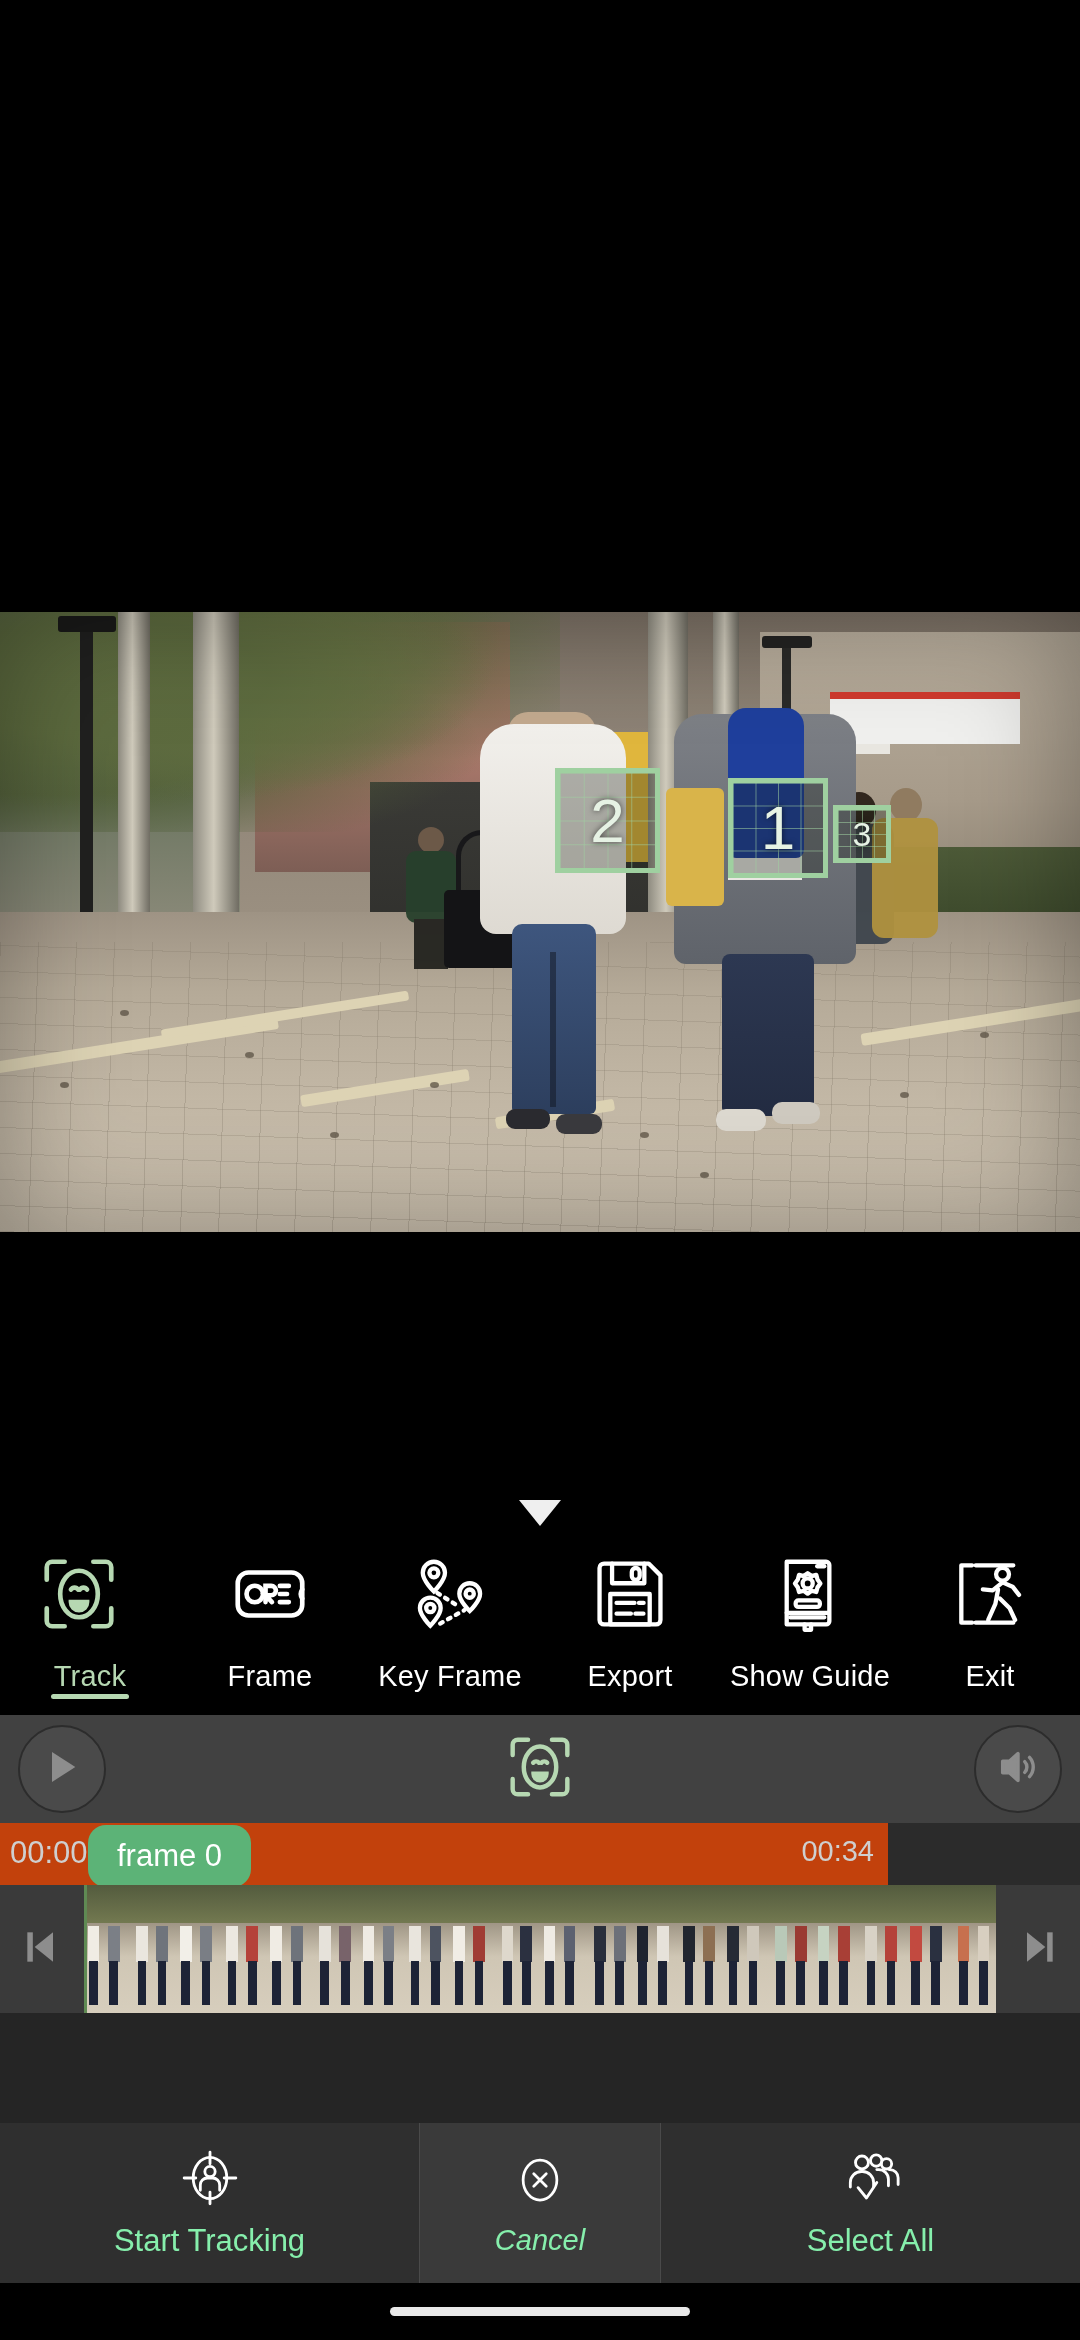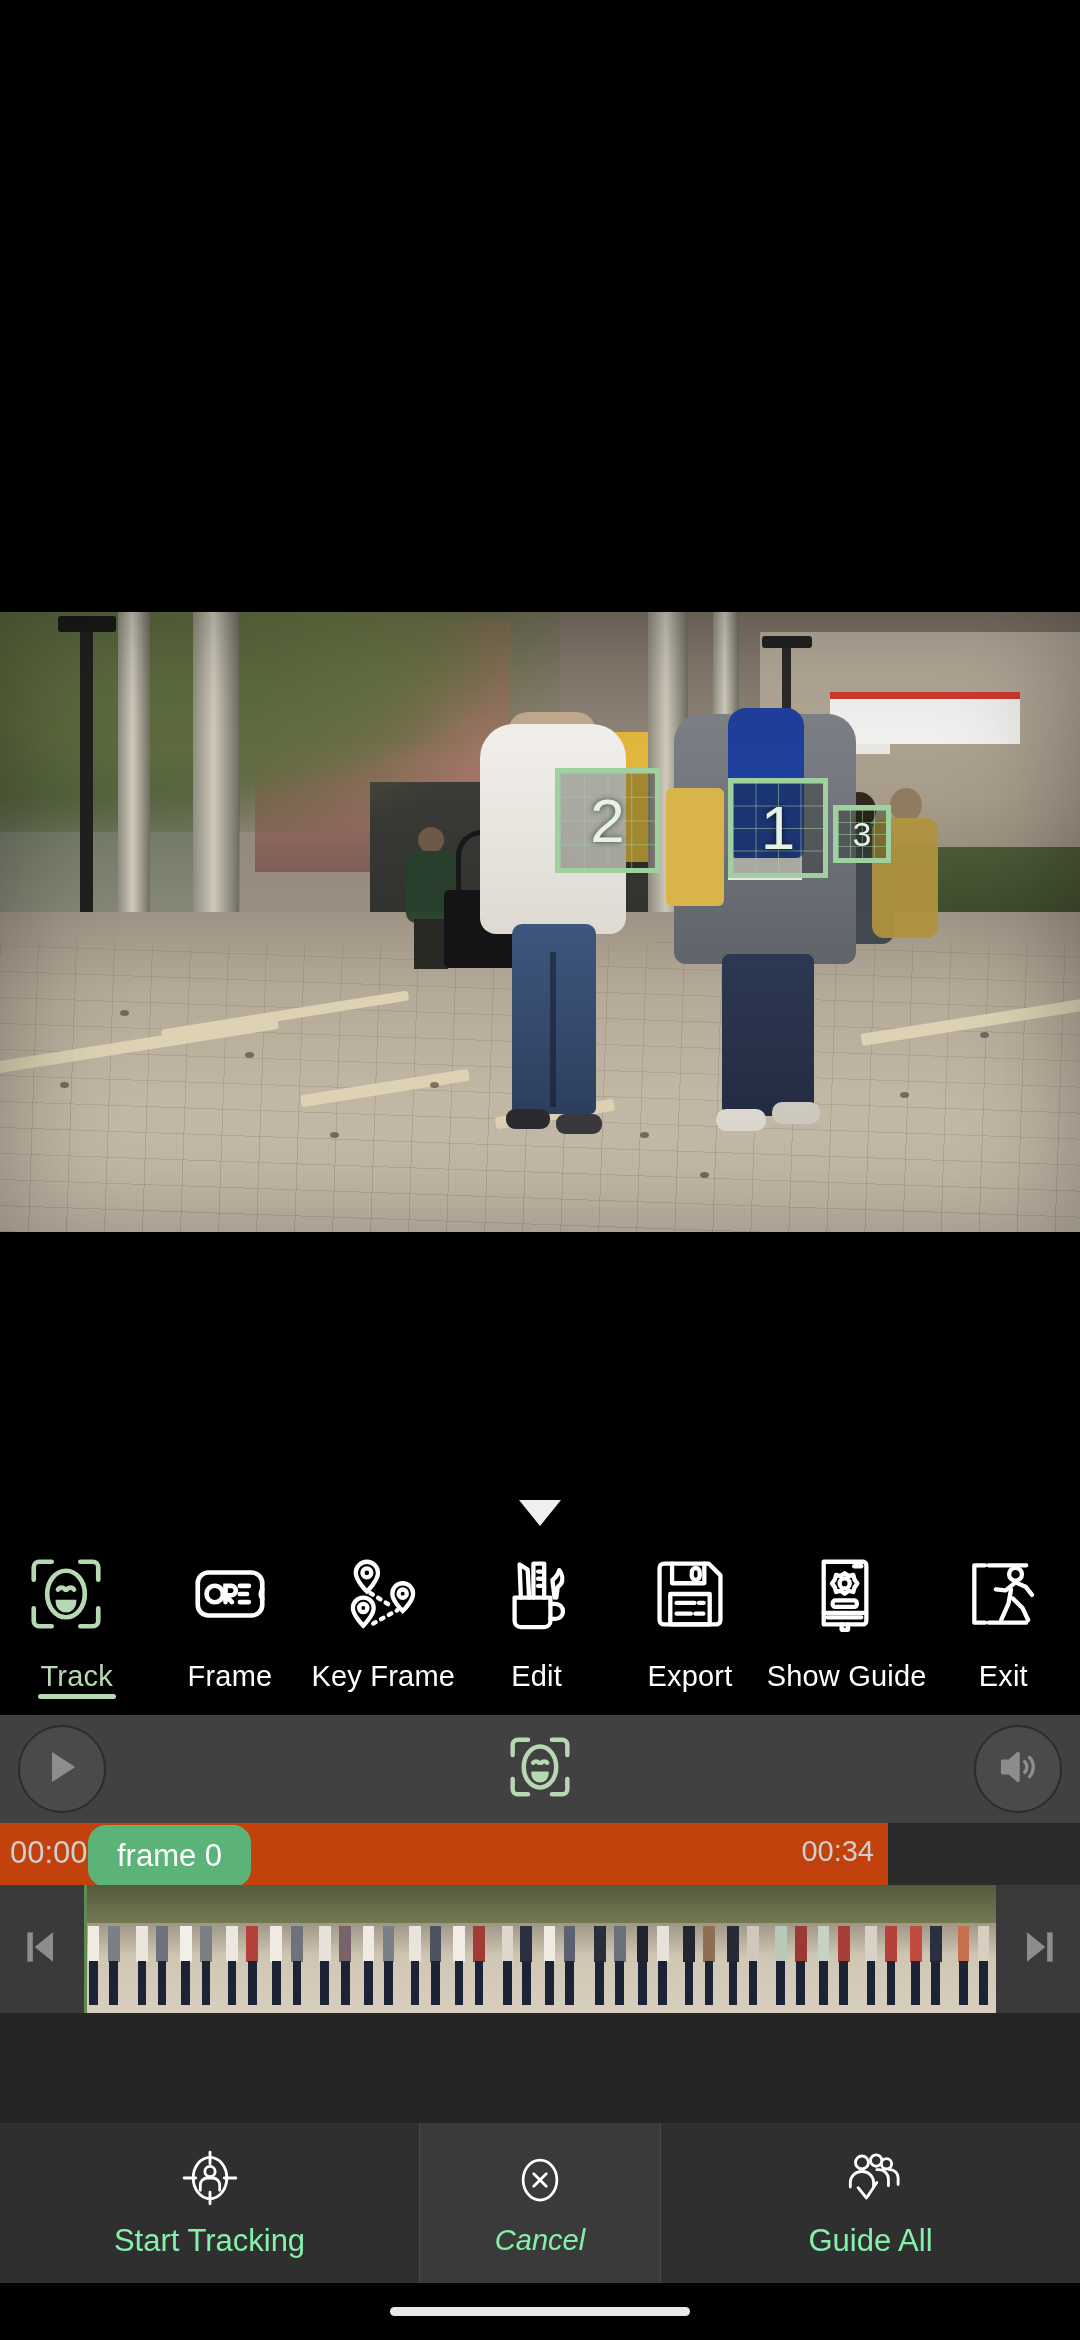--- a/index.html
+++ b/index.html
@@ -298,33 +298,20 @@
           <circle cx="35" cy="23.8" r="2.3"></circle>
           <path d="M13 26a5.8 5.8 0 0 1 5.8 5.8c0 4.1-5.8 9.9-5.8 9.9S7.2 35.9 7.2 31.8A5.8 5.8 0 0 1 13 26z"></path>
           <circle cx="13" cy="31.8" r="2.3"></circle>
           <path d="M17 23.5 29 31" stroke-dasharray="1.6 3.4"></path>
           <path d="M18.5 40.5 32 33" stroke-dasharray="1.6 3.4"></path>
         </svg>
       </span>
       <span class="tlabel">Key Frame</span>
     </div>
 
-    <div class="tool">
-      <span class="glyph">
-        <svg width="86" height="86" viewBox="0 0 48 48" fill="none" stroke="#fff" stroke-width="2.4" stroke-linecap="round" stroke-linejoin="round">
-          <path d="M15 26 14.3 7.5 18.8 10.4 19.6 26"></path>
-          <path d="M22 26V7h6v19"></path>
-            <path d="M24.6 11.5H28M24.6 15.5H28M24.6 19.5H28"></path>
-          <path d="M33.8 26 32.6 16.2c2.8-2 3.8-5.5 3.8-5.5s2.4 3 1.6 6.1c-.5 2-2.4 3.2-2.4 3.2L34.8 26"></path>
-          <path d="M11.5 26h20v13a3.5 3.5 0 0 1-3.5 3.5H15A3.5 3.5 0 0 1 11.5 39z"></path>
-          <path d="M31.5 29.5h2.8a4.2 4.2 0 0 1 0 8.4h-2.8"></path>
-        </svg>
-      </span>
-      <span class="tlabel">Edit</span>
-    </div>
 
     <div class="tool">
       <span class="glyph">
         <svg width="86" height="86" viewBox="0 0 48 48" fill="none" stroke="#fff" stroke-width="2.4" stroke-linecap="round" stroke-linejoin="round">
           <path d="M7 9.5A2.5 2.5 0 0 1 9.5 7h24.9L41 13.6v24.9A2.5 2.5 0 0 1 38.5 41h-29A2.5 2.5 0 0 1 7 38.5z"></path>
           <path d="M14 7v11h18V7"></path>
             <rect x="25" y="9.5" width="4.4" height="6.6" rx="2.2"></rect>
           <rect x="13" y="24" width="22" height="17"></rect>
           <path d="M16.5 29h10M29 29h2.6M16.5 35h8M27 35h4.5"></path>
         </svg>
@@ -654,21 +641,21 @@
         <svg width="64" height="62" viewBox="0 0 48 48" fill="none" stroke="#fff" stroke-width="2.2" stroke-linecap="round" stroke-linejoin="round">
           <circle cx="17" cy="12" r="5"></circle>
           <circle cx="28" cy="10.5" r="4.4"></circle>
           <circle cx="36" cy="13" r="4"></circle>
           <path d="M8 31v-3.5A8.5 8.5 0 0 1 16.5 19h1A8.5 8.5 0 0 1 26 27.5V31"></path>
           <path d="M28.5 17.5h1.5A7.5 7.5 0 0 1 37.5 25v5"></path>
           <path d="M38 17.5h.6A6.4 6.4 0 0 1 45 23.9V29"></path>
           <path d="M14 31.5l6.5 8 8-12"></path>
         </svg>
       </span>
-      <span class="alabel">Guide All</span>
+      <span class="alabel">Select All</span>
     </div>
   </div>
 
   <div class="navbar">
     <div class="navpill"></div>
   </div>
 
 </div>
 
 </body></html>

